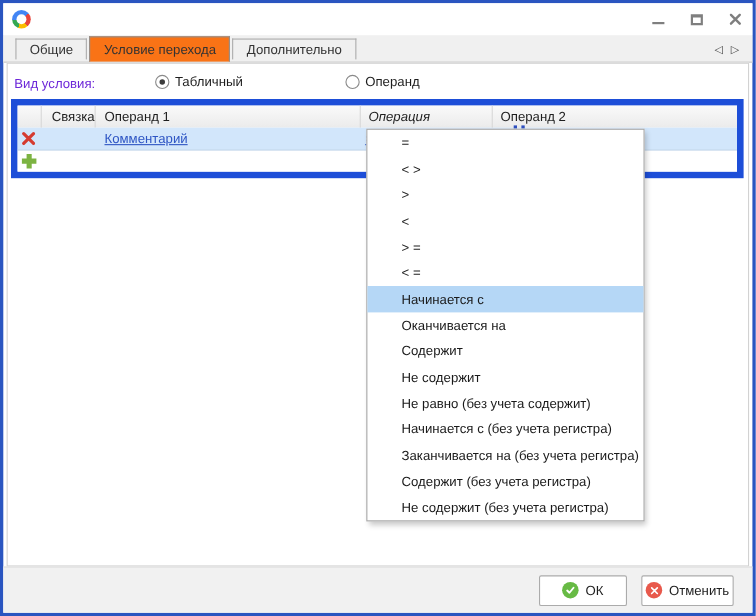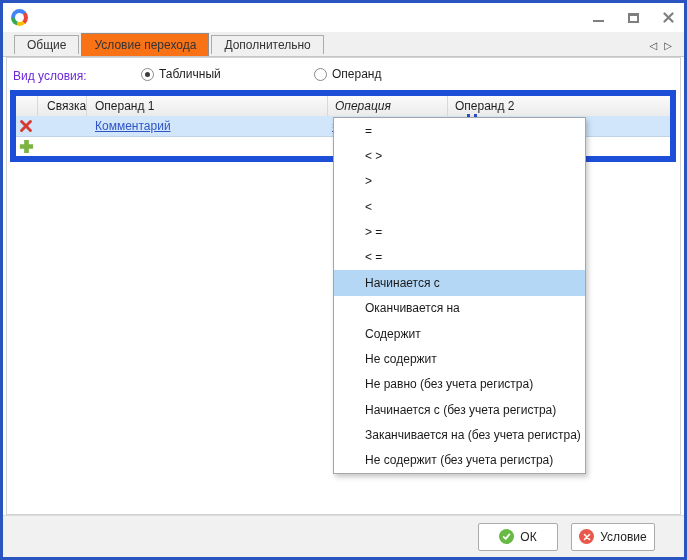--- a/index.html
+++ b/index.html
@@ -65,21 +65,21 @@
   .clipped-dots i:first-child { left:0; } .clipped-dots i:last-child { left:7px; }
 
   
   .dropdown { position:absolute; left:333px; top:117px; width:253px; height:357px; background:#fff;
     border:1px solid #a6a6a6; box-shadow:2px 3px 5px rgba(0,0,0,.22); z-index:10; display:flex; flex-direction:column; }
   .dd-item { flex:1; display:flex; align-items:center; padding-left:31px; color:#1a1a1a; cursor:default; white-space:nowrap; }
   .dd-item.highlighted { background:#b5d7f6; }
 
   
   .footer { position:absolute; left:3px; top:515px; width:681px; height:42px; background:#f1f1f1;
-    border-top:1px solid #dcdcdc; display:flex; align-items:center; justify-content:flex-end; gap:13px; padding-right:29px; }
+    border-top:1px solid #dcdcdc; display:flex; align-items:center; justify-content:flex-end; gap:13px; padding-right:17px; }
   .btn { width:80px; height:28px; background:#fff; border:1px solid #ababab; border-radius:2px;
     display:flex; align-items:center; justify-content:center; gap:6px; color:#1e1e1e; cursor:pointer; }
   .btn.cancel { width:84px; }
   .circle-icon { width:15px; height:15px; border-radius:50%; display:flex; align-items:center; justify-content:center; flex:none; }
   .circle-icon.green { background:#67ba44; }
   .circle-icon.red { background:#e8594c; }
 </style>
 </head>
 <body>
 
@@ -166,38 +166,39 @@
     <div class="dd-item">=</div>
     <div class="dd-item">&lt; &gt;</div>
     <div class="dd-item">&gt;</div>
     <div class="dd-item">&lt;</div>
     <div class="dd-item">&gt; =</div>
     <div class="dd-item">&lt; =</div>
     <div class="dd-item highlighted">Начинается с</div>
     <div class="dd-item">Оканчивается на</div>
     <div class="dd-item">Содержит</div>
     <div class="dd-item">Не содержит</div>
-    <div class="dd-item">Не равно (без учета регистра)</div>
+    <div class="dd-item">Не равно (без учета содержит)</div>
     <div class="dd-item">Начинается с (без учета регистра)</div>
     <div class="dd-item">Заканчивается на (без учета регистра)</div>
+    <div class="dd-item">Содержит (без учета регистра)</div>
     <div class="dd-item">Не содержит (без учета регистра)</div>
   </div>
 
   <div class="footer">
     <div class="btn">
       <span class="circle-icon green">
         <svg width="9" height="9" viewBox="0 0 10 10">
             <path d="M1.8 5.4 L4.1 7.6 L8.2 2.6" stroke="#fff" stroke-width="1.9" fill="none" stroke-linecap="round" stroke-linejoin="round"></path>
           </svg>
       </span>
       <span>ОК</span>
     </div>
     <div class="btn cancel">
       <span class="circle-icon red">
         <svg width="8" height="8" viewBox="0 0 10 10">
             <path d="M1.8 1.8 L8.2 8.2 M8.2 1.8 L1.8 8.2" stroke="#fff" stroke-width="1.9" fill="none" stroke-linecap="round"></path>
           </svg>
       </span>
-      <span>Условие</span>
+      <span>Отменить</span>
     </div>
   </div>
 
 </div>
 
 </body></html>

